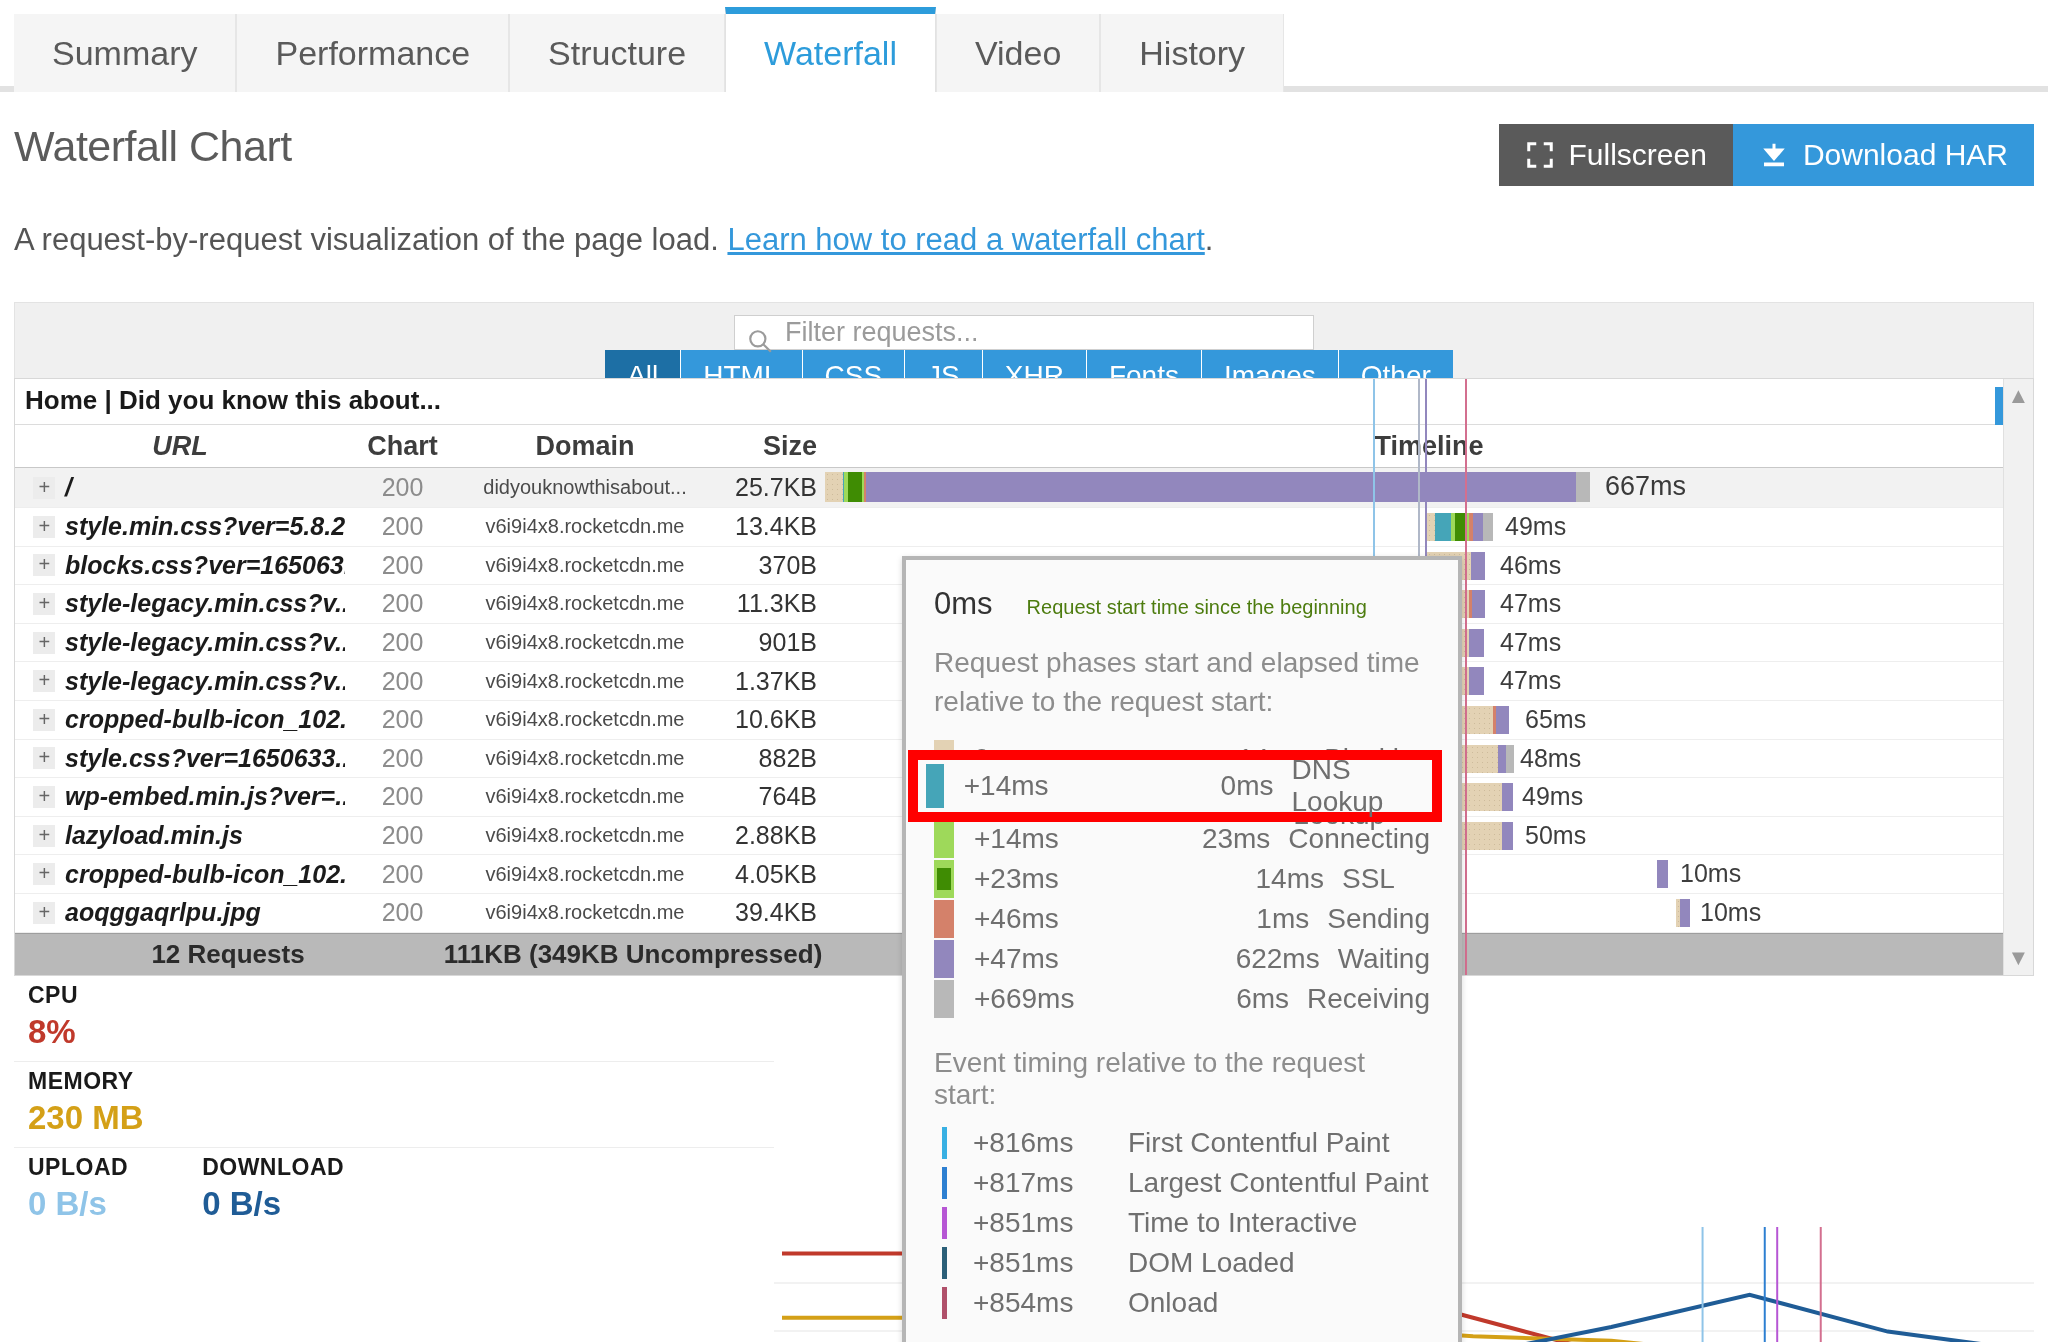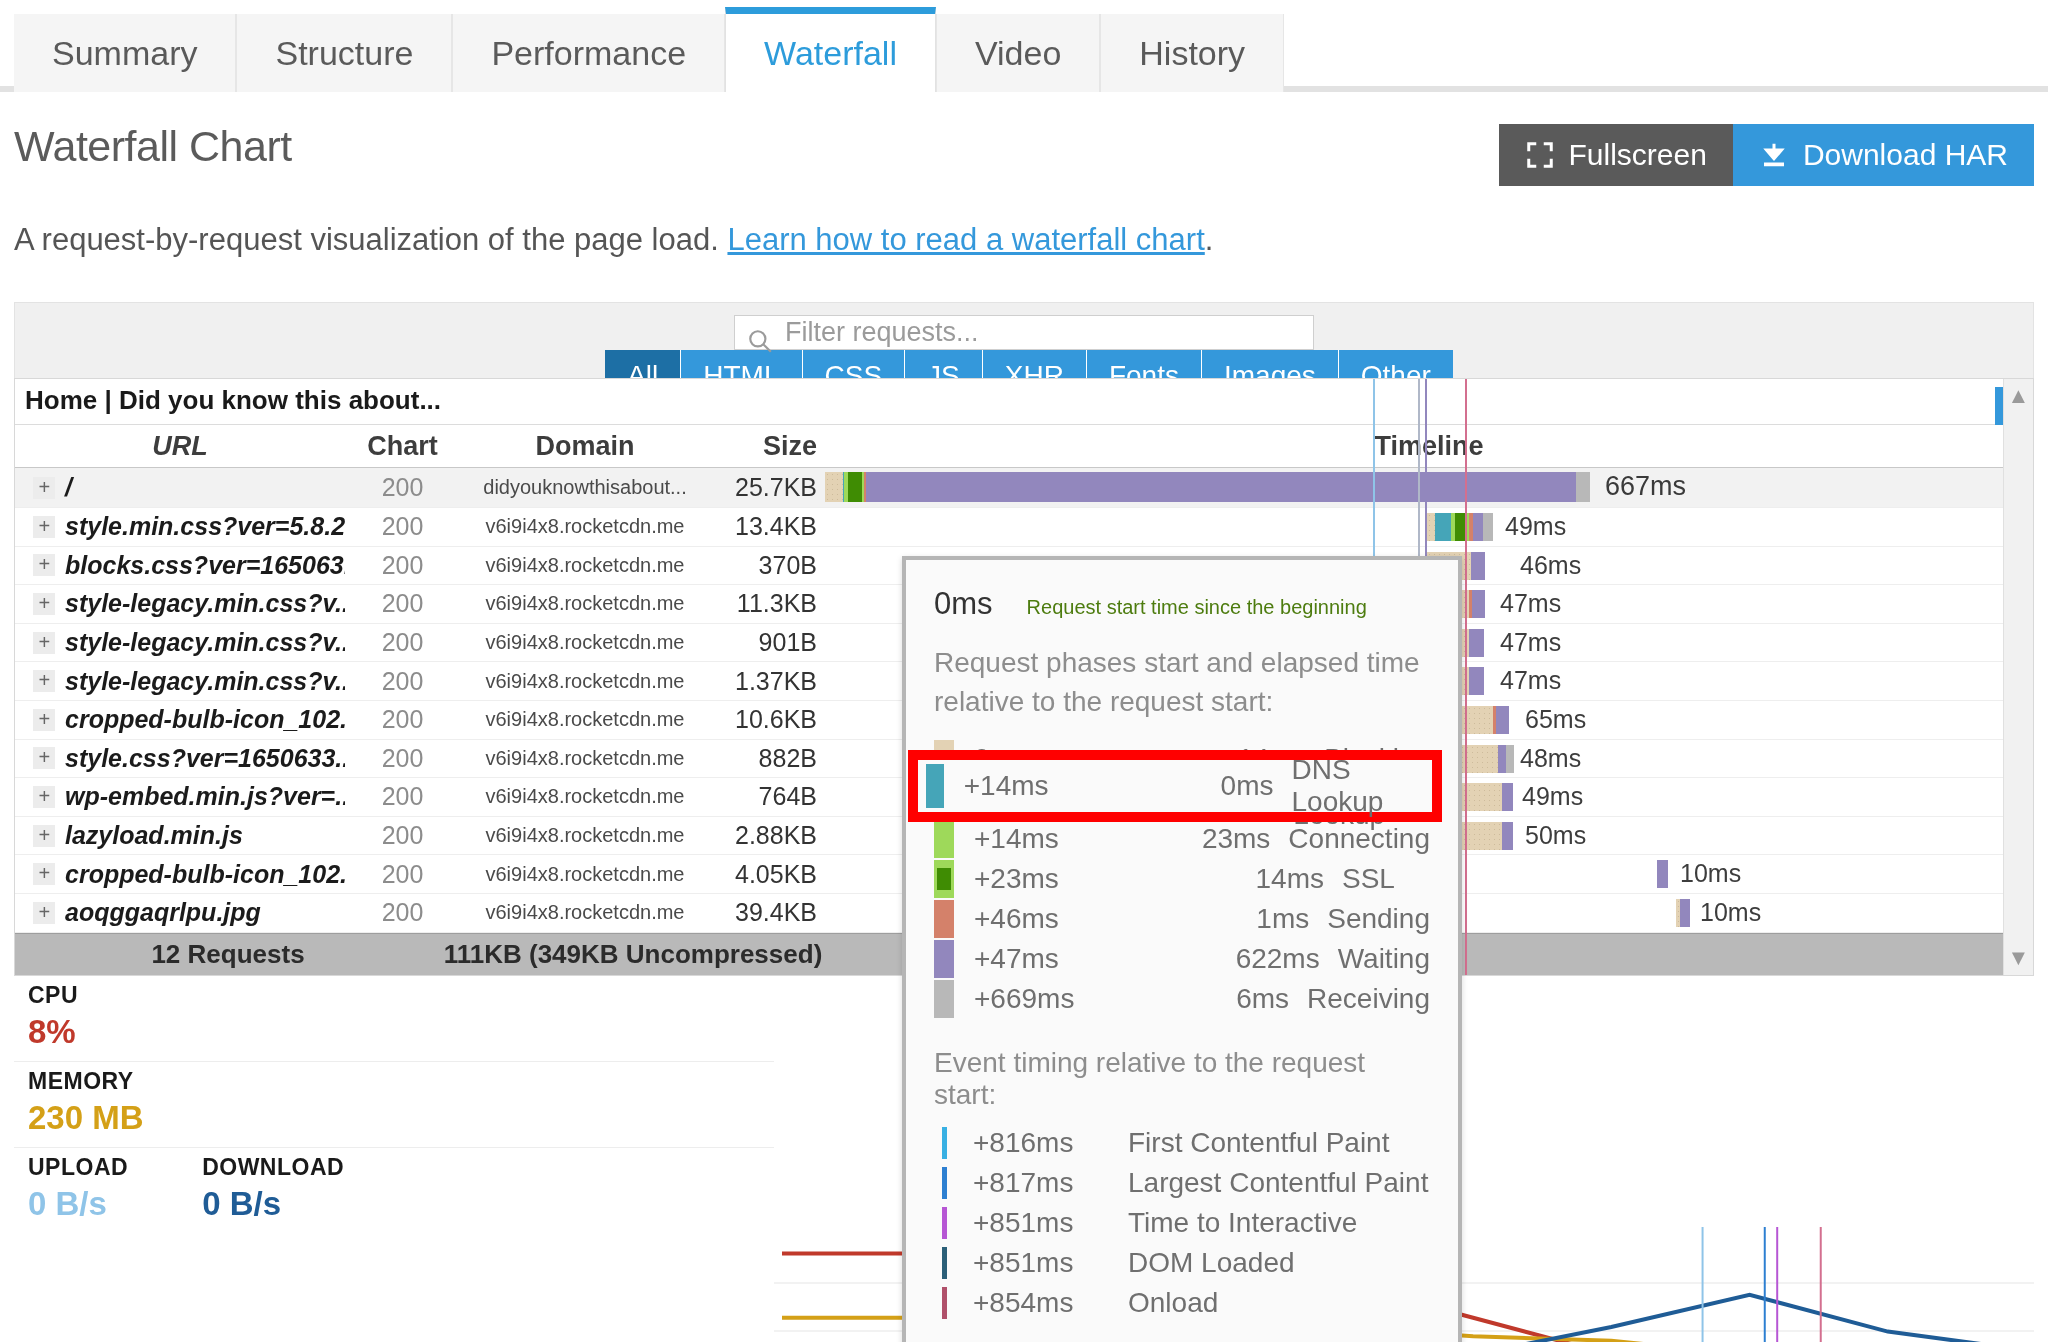--- a/index.html
+++ b/index.html
@@ -327,24 +327,24 @@
   }
 </style>
 </head>
 <body>
 
 <div class="tabbar">
   <div class="tab">
       <span>Summary</span>
     </div>
   <div class="tab">
+      <span>Performance</span>
+    </div>
+  <div class="tab">
       <span>Structure</span>
-    </div>
-  <div class="tab">
-      <span>Performance</span>
     </div>
   <div class="tab active">
       <span>Waterfall</span>
     </div>
   <div class="tab">
       <span>Video</span>
     </div>
   <div class="tab">
       <span>History</span>
     </div>
@@ -487,21 +487,21 @@
         <span>blocks.css?ver=165063...</span>
         </div>
       <div class="c-status">200</div>
       <div class="c-domain">v6i9i4x8.rocketcdn.me</div>
       <div class="c-size">370B</div>
       <div class="c-timeline">
         <div class="wf" style="left:602px">
           <div class="seg blocking" style="width:44px"></div>
           <div class="seg wait" style="width:14px"></div>
         </div>
-        <div class="wf-label" style="left:695px">46ms</div>
+        <div class="wf-label" style="left:675px">46ms</div>
       </div>
     </div>
 
     <div class="row">
       <div class="c-url">
         <span class="expander">+</span>
         <span>style-legacy.min.css?v...</span>
         </div>
       <div class="c-status">200</div>
       <div class="c-domain">v6i9i4x8.rocketcdn.me</div>

